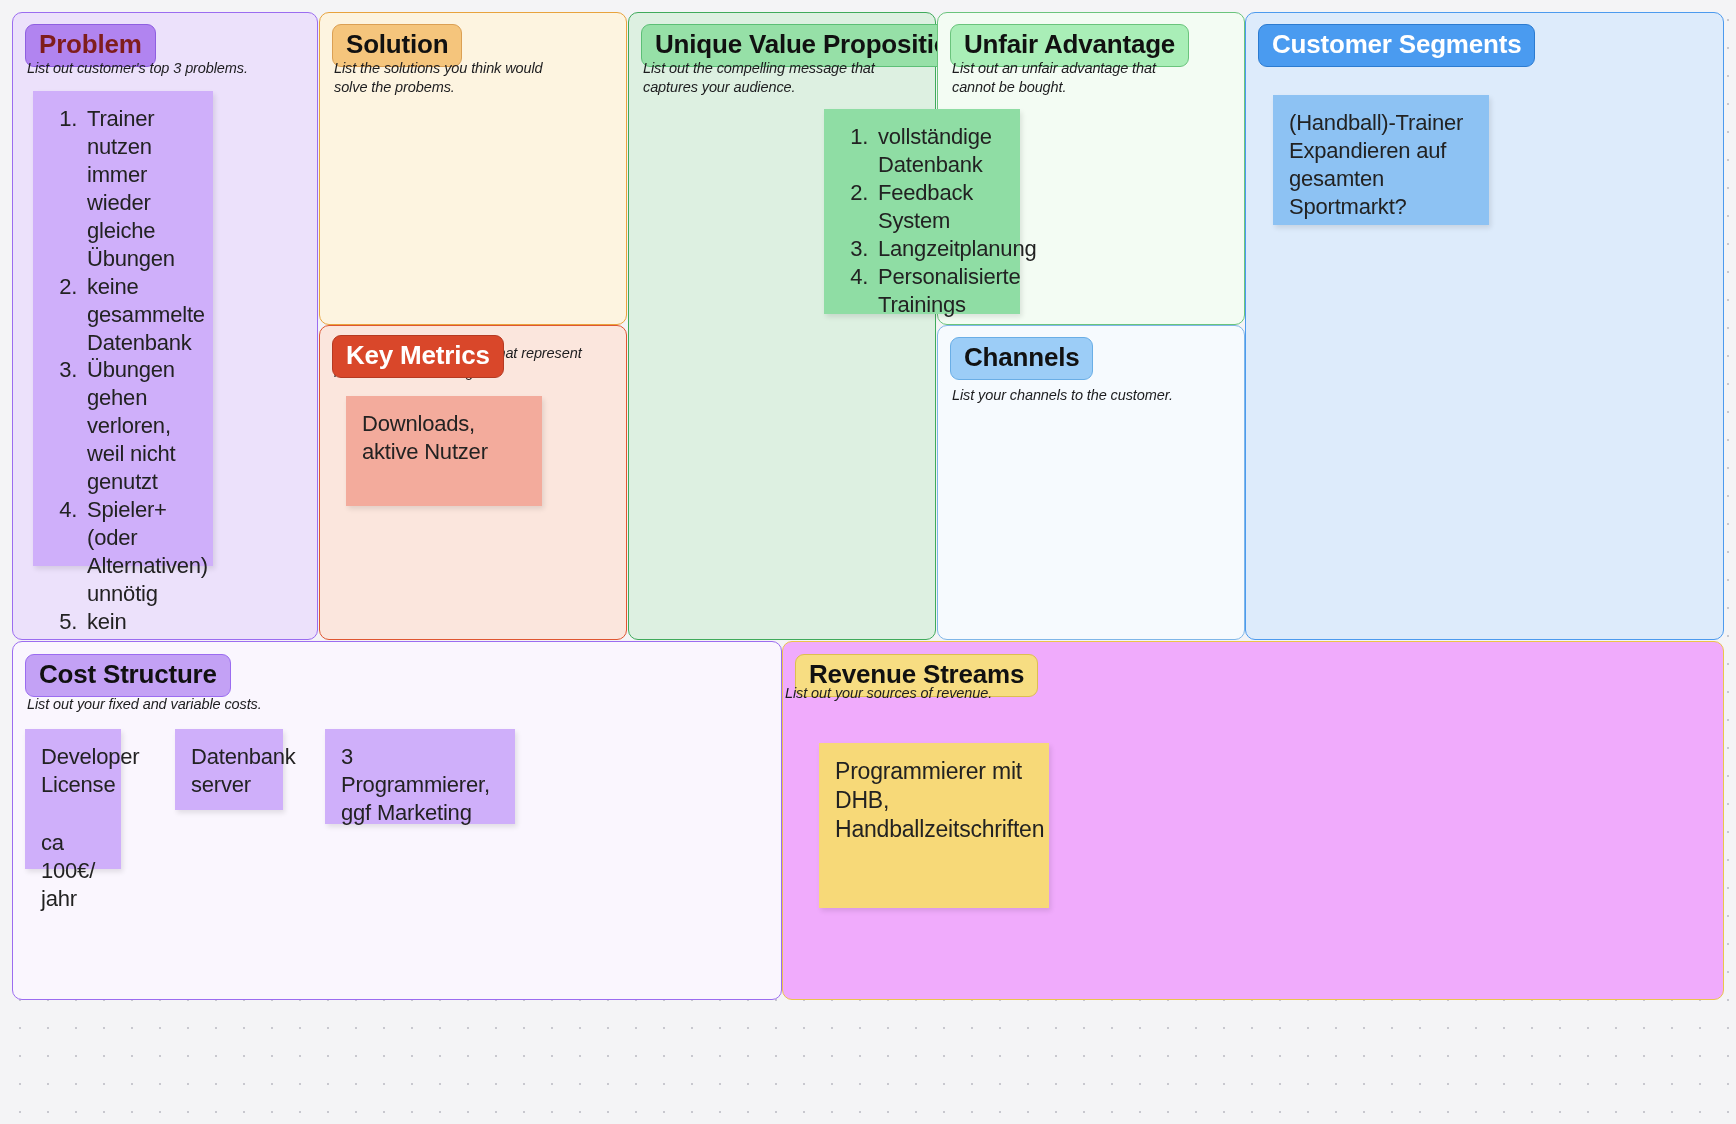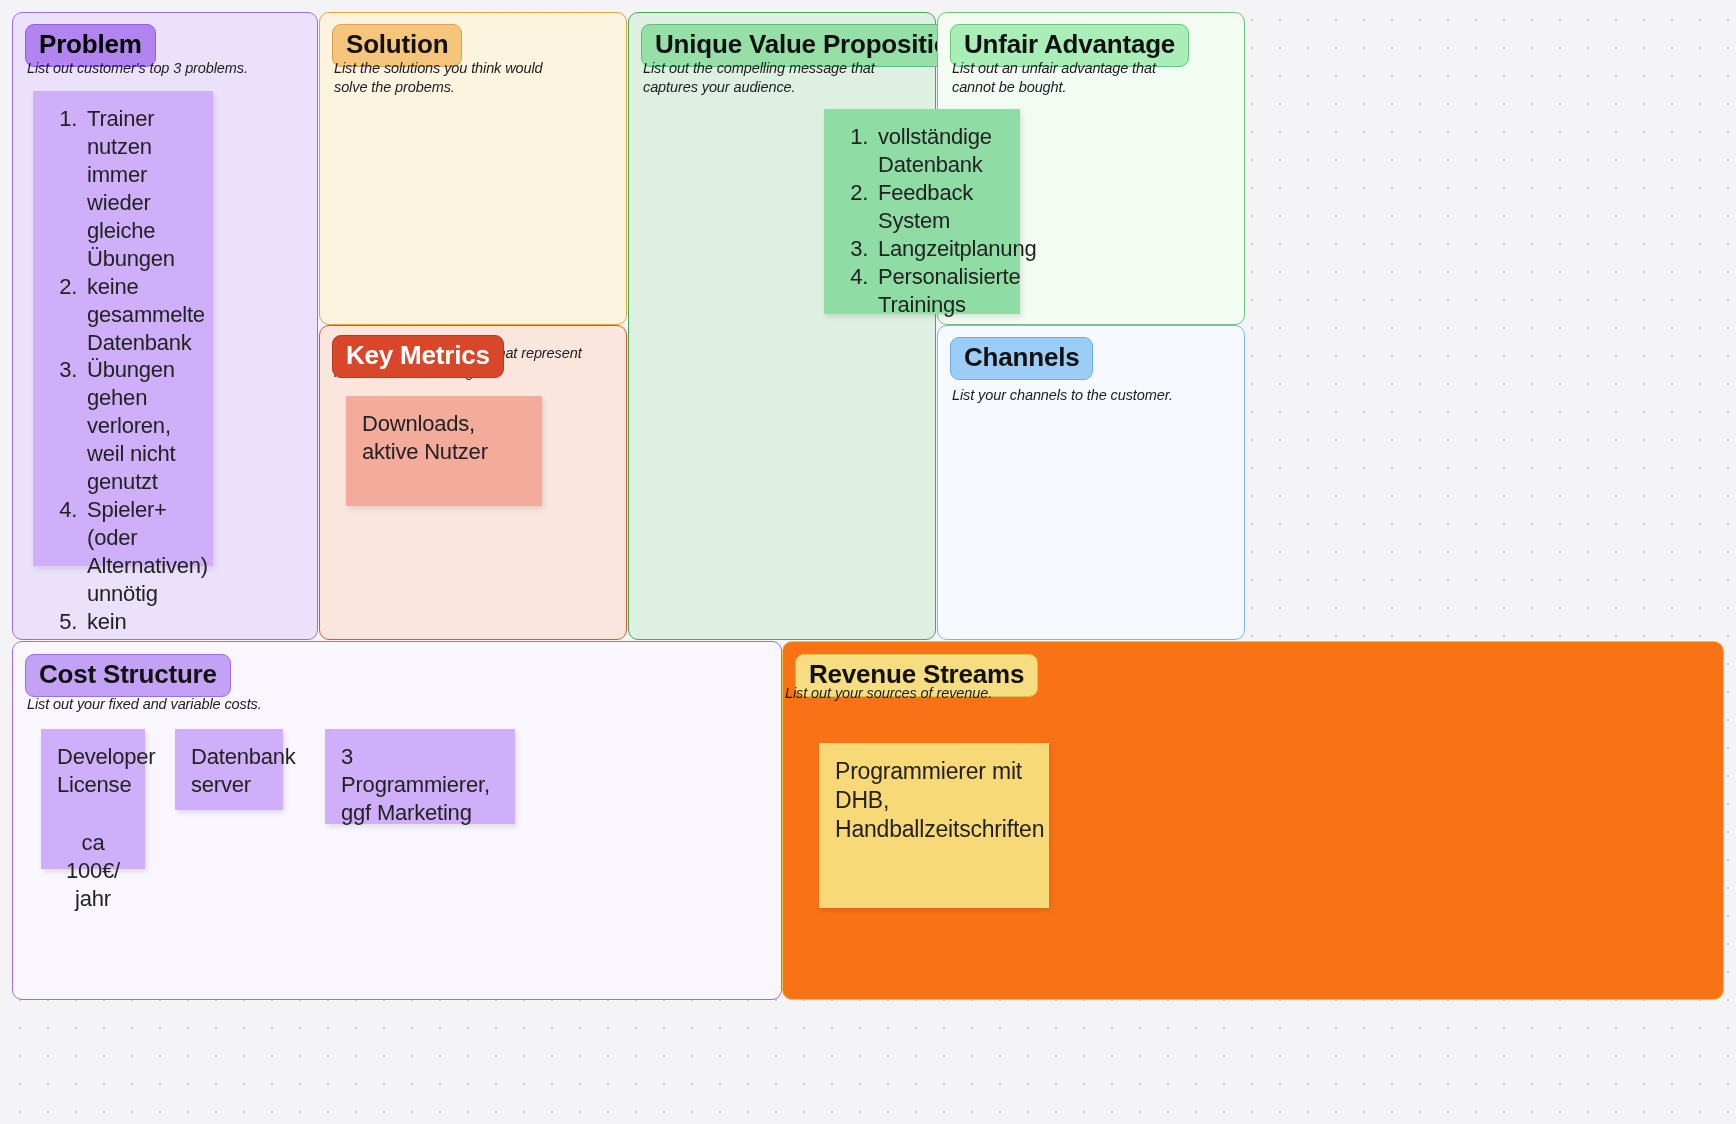--- a/index.html
+++ b/index.html
@@ -76,23 +76,23 @@
 
   
   .p-problem   { background:#ece1fb; border-color:#9b6cf0; }
   .p-solution  { background:#fdf4e0; border-color:#e8a33d; }
   .p-metrics   { background:#fbe6dd; border-color:#df5631; }
   .p-uvp       { background:#ddf0e1; border-color:#3faa5b; }
   .p-unfair    { background:#f3fcf3; border-color:#6ac47c; }
   .p-channels  { background:#f6fafe; border-color:#7fb6e8; }
   .p-segments  { background:#ddebfb; border-color:#4c9aee; }
   .p-cost      { background:#faf6fe; border-color:#9b6cf0; }
-  .p-revenue   { background:#f97316; border-color:#ebc44a; }
-
-  .h-problem  { background:#b184f0; color:#000000; border:1.5px solid #8f5fe0; }
+  .p-revenue   { background:#f0abfc; border-color:#ebc44a; }
+
+  .h-problem  { background:#b184f0; color:#7f1d1d; border:1.5px solid #8f5fe0; }
   .h-solution { background:#f5c57c; color:#111111; border:1.5px solid #dba054; }
   .h-metrics  { background:#d9472a; color:#ffffff; border:1.5px solid #b53a22; }
   .h-uvp      { background:#96e0a7; color:#111111; border:1.5px solid #5cbf76; }
   .h-unfair   { background:#a9eeb7; color:#111111; border:1.5px solid #6ac47c; }
   .h-channels { background:#9ccdf7; color:#111111; border:1.5px solid #6aaee6; }
   .h-segments { background:#4a9bf0; color:#ffffff; border:1.5px solid #2c7bd0; }
   .h-cost     { background:#c3a1f5; color:#111111; border:1.5px solid #9b6cf0; }
   .h-revenue  { background:#f7dd82; color:#111111; border:1.5px solid #ddbf50; }
 
   
@@ -165,25 +165,31 @@
       <li>Langzeitplanung</li>
       <li>Personalisierte Trainings</li>
     </ol>
   </div>
 
   <div class="block p-channels" id="block-channels">
     <div class="block-head h-channels" style="left:12px; top:11px;">Channels</div>
     <div class="block-sub" style="left:14px; top:60px; width:260px;">List your channels to the customer.</div>
   </div>
 
+  <div class="block p-segments" id="block-segments">
+    <div class="block-head h-segments" style="left:12px; top:11px;">Customer Segments</div>
+    <div class="note n-segblue" style="left:27px; top:82px; width:216px; height:130px;">
+      <p>(Handball)-Trainer Expandieren auf gesamten Sportmarkt?</p>
+    </div>
+  </div>
 
   <div class="block p-cost" id="block-cost">
     <div class="block-head h-cost" style="left:12px; top:12px;">Cost Structure</div>
     <div class="block-sub" style="left:14px; top:53px; width:420px;">List out your fixed and variable costs.</div>
-    <div class="note n-purple" style="left:28px; top:87px; width:104px; height:140px;text-align:center;">
+    <div class="note n-purple" style="left:12px; top:87px; width:96px; height:140px;">
       <p>Developer License</p>
       <p class="gap">ca 100€/ jahr</p>
     </div>
     <div class="note n-purple" style="left:162px; top:87px; width:108px; height:81px;">
       <p>Datenbank server</p>
     </div>
     <div class="note n-purple" style="left:312px; top:87px; width:190px; height:95px;">
       <p>3 Programmierer, ggf Marketing</p>
     </div>
   </div>

